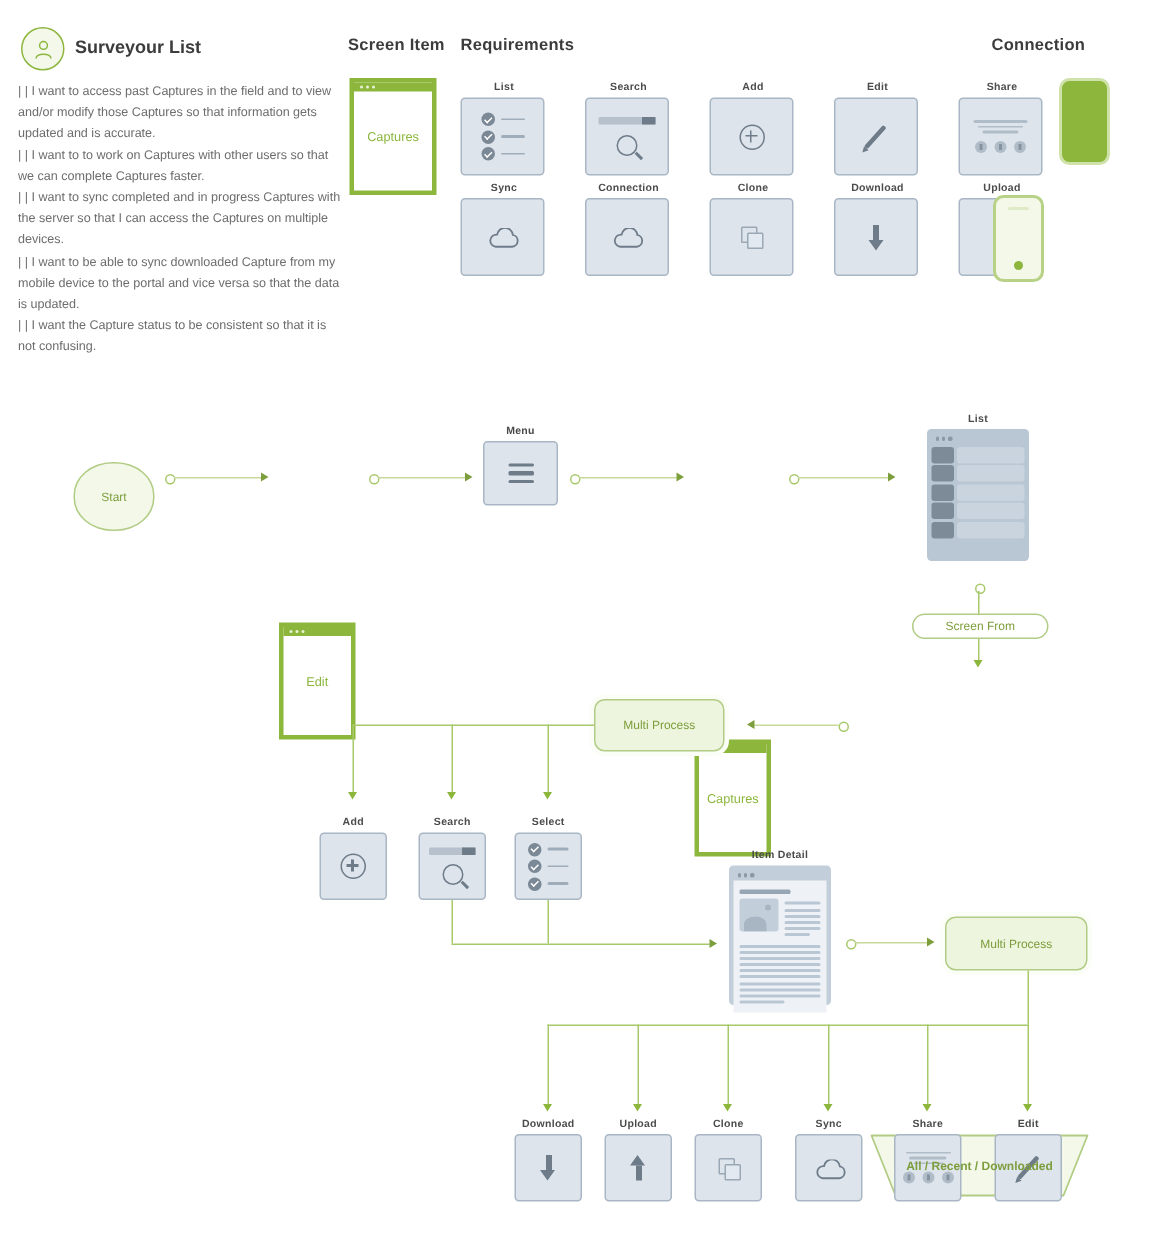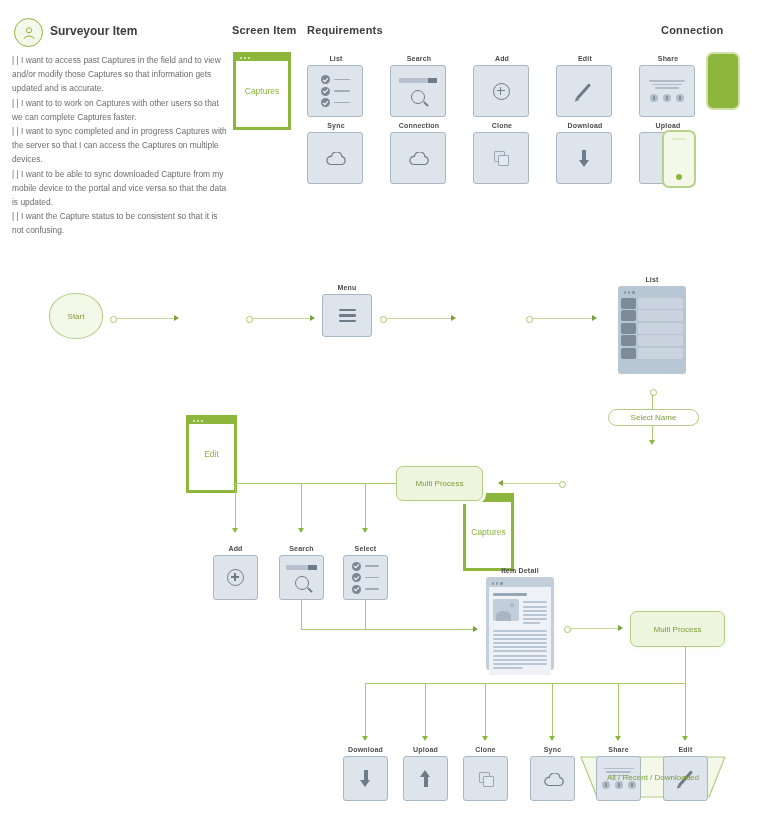--- a/index.html
+++ b/index.html
@@ -138,21 +138,21 @@
     box-sizing:border-box;border:1.2px solid #b2cc85;border-radius:12px;
     background:#ffffff;display:flex;align-items:center;justify-content:center;
     font-size:8px;color:#7d9e3c;
   }
   .node-trap{
     position:relative;width:146px;height:42px;
     display:flex;align-items:center;justify-content:center;
     font-size:8px;color:#7d9e3c;
   }
   .node-trap svg{position:absolute;left:0;top:0;}
-  .node-trap span{position:relative;z-index:2;}
+  .node-trap span{position:relative;z-index:2;font-weight:bold;}
 
   
   .hline{height:1.2px;background:#c5da99;}
   .vline{width:1.2px;background:#a8c96a;}
   .dot-o{width:5px;height:5px;border-radius:50%;border:1.2px solid #a8c96a;background:#fff;}
   .ar-r{width:0;height:0;border-top:3.5px solid transparent;border-bottom:3.5px solid transparent;border-left:5px solid #7d9e3c;}
   .ar-l{width:0;height:0;border-top:3.5px solid transparent;border-bottom:3.5px solid transparent;border-right:5px solid #7d9e3c;}
   .ar-d{width:0;height:0;border-left:3.5px solid transparent;border-right:3.5px solid transparent;border-top:5px solid #8cb63c;}
 
   
@@ -174,21 +174,21 @@
 </style>
 </head>
 <body>
 
 <div class="abs avatar" style="left:14px;top:18px;">
   <svg width="16" height="16" viewBox="0 0 16 16">
     <circle cx="8" cy="5.3" r="2.6" fill="none" stroke="#8cb63c" stroke-width="1"></circle>
     <path d="M3 14 C3 10.2 13 10.2 13 14" fill="none" stroke="#8cb63c" stroke-width="1"></path>
   </svg>
 </div>
-<div class="abs persona-title" style="left:50px;top:24px;">Surveyour Item</div>
+<div class="abs persona-title" style="left:50px;top:24px;">Surveyour List</div>
 
 <div class="abs sec-title" style="left:232px;top:24px;">Screen Item</div>
 <div class="abs sec-title" style="left:307px;top:24px;">Requirements</div>
 <div class="abs sec-title" style="left:661px;top:24px;">Connection</div>
 
 <div class="abs req-text" style="left:12px;top:53px;">| | I want to access past Captures in the field and to view and/or modify those Captures so that information gets updated and is accurate.
 | | I want to to work on Captures with other users so that we can complete Captures faster.
 | | I want to sync completed and in progress Captures with the server so that I can access the Captures on multiple devices.
 | | I want to be able to sync downloaded Capture from my mobile device to the portal and vice versa so that the data is updated.
 | | I want the Capture status to be consistent so that it is not confusing.</div>
@@ -315,21 +315,21 @@
       </div>
   </div>
 </div>
 
 <div class="abs sc-phone light" style="left:662px;top:52px;width:34px;height:58px;">
   <div class="spk"></div>
   <div class="hb"></div>
 </div>
 <div class="abs sc-phone solid" style="left:706px;top:52px;width:34px;height:58px;"></div>
 
-<div class="abs node-start" style="left:49px;top:293px;">
+<div class="abs node-start" style="left:49px;top:308px;">
   <span>Start</span>
 </div>
 
 <div class="abs dot-o" style="left:110px;top:316px;"></div>
 <div class="abs hline" style="left:116px;top:318px;width:58px;"></div>
 <div class="abs ar-r" style="left:174px;top:315px;"></div>
 
 <div class="abs phone-green" style="left:186px;top:279px;width:51px;height:78px;">
   <div class="bar">
     <u style="left:4px"></u>
@@ -398,21 +398,21 @@
     <div class="lst-row">
         <span class="th"></span>
         <span class="td"></span>
       </div>
   </div>
 </div>
 
 <div class="abs dot-o" style="left:650px;top:389px;"></div>
 <div class="abs vline" style="left:652px;top:394px;height:16px;"></div>
 <div class="abs node-pill" style="left:608px;top:409px;width:91px;height:17px;">
-  <span>Select Name</span>
+  <span>Screen From</span>
 </div>
 <div class="abs vline" style="left:652px;top:426px;height:14px;"></div>
 <div class="abs ar-d" style="left:649px;top:440px;"></div>
 
 <div class="abs node-trap" style="left:580px;top:464px;">
   <svg width="146" height="42" viewBox="0 0 146 42">
     <path d="M1 1 H145 L129 41 H17 Z" fill="#f3f8e9" stroke="#b2cc85" stroke-width="1.2" stroke-linejoin="round"></path>
   </svg>
   <span>All / Recent / Downloaded</span>
 </div>

